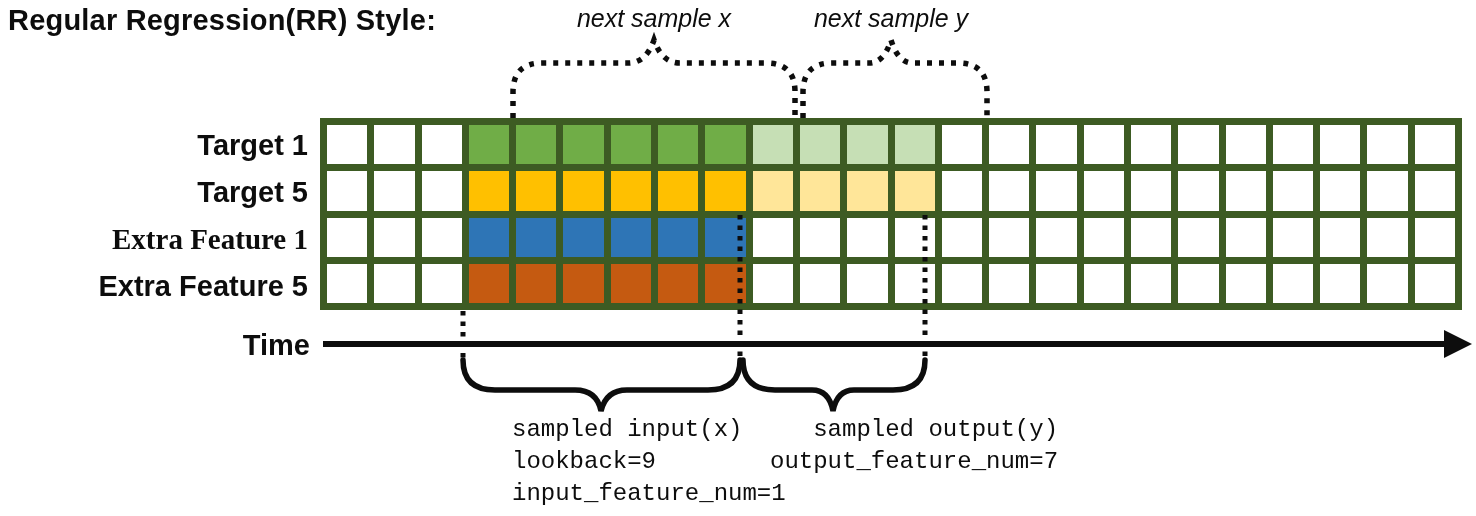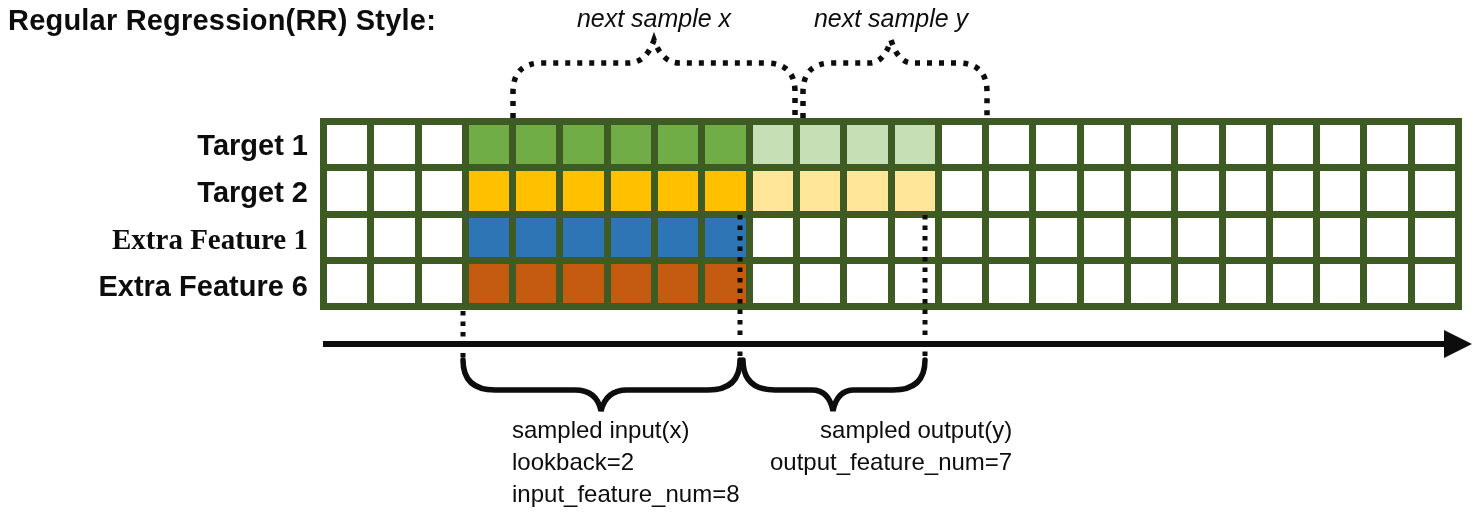--- a/index.html
+++ b/index.html
@@ -75,38 +75,39 @@
     left: 0; top: 0;
     pointer-events: none;
   }
 
   .note {
     position: absolute;
     top: 414px;
     font-size: 24px;
     line-height: 32px;
     white-space: nowrap;
+    font-family: Liberation Mono, monospace;
   }
   .note-input { left: 512px; }
   .note-output { left: 770px; text-align: right; }
 </style>
 </head>
 <body>
 
 <div id="canvas">
 
   <div class="title">Regular Regression(RR) Style:</div>
 
   <div class="annot annot-x">next sample x</div>
   <div class="annot annot-y">next sample y</div>
 
   <div class="row-label r0">Target 1</div>
-  <div class="row-label r1">Target 2</div>
+  <div class="row-label r1">Target 5</div>
   <div class="row-label r2">Extra Feature 1</div>
-  <div class="row-label r3">Extra Feature 6</div>
+  <div class="row-label r3">Extra Feature 5</div>
 
   <div class="seq-grid" id="seq-grid" style="background: rgb(61, 91, 35);">
       <div class="cell"></div>
       <div class="cell"></div>
       <div class="cell"></div>
       <div class="cell" style="background: rgb(112, 173, 71);"></div>
       <div class="cell" style="background: rgb(112, 173, 71);"></div>
       <div class="cell" style="background: rgb(112, 173, 71);"></div>
       <div class="cell" style="background: rgb(112, 173, 71);"></div>
       <div class="cell" style="background: rgb(112, 173, 71);"></div>
@@ -193,20 +194,21 @@
       <div class="cell"></div>
       <div class="cell"></div>
       <div class="cell"></div>
       <div class="cell"></div>
       <div class="cell"></div>
       <div class="cell"></div>
       <div class="cell"></div>
       <div class="cell"></div>
     </div>
 
+  <div class="time-label">Time</div>
 
   <svg class="overlay" width="1476" height="516" viewBox="0 0 1476 516">
 
     <path d="M 513 118 L 513 92 Q 513 63 542 63 L 628 63 Q 646 63 654 40 Q 662 63 680 63 L 766 63 Q 795 63 795 92 L 795 118" fill="none" stroke="#0d0d0d" stroke-width="5.5" stroke-dasharray="5 7"></path>
 
     <path d="M 803 118 L 803 92 Q 803 63 832 63 L 869 63 Q 884 63 891 40 Q 898 63 913 63 L 958 63 Q 987 63 987 92 L 987 118" fill="none" stroke="#0d0d0d" stroke-width="5.5" stroke-dasharray="5 7"></path>
 
     <path d="M 463 311 L 463 362" fill="none" stroke="#0d0d0d" stroke-width="5" stroke-dasharray="4.5 6"></path>
     <path d="M 740 215 L 740 362" fill="none" stroke="#0d0d0d" stroke-width="5" stroke-dasharray="4.5 6"></path>
     <path d="M 925 215 L 925 362" fill="none" stroke="#0d0d0d" stroke-width="5" stroke-dasharray="4.5 6"></path>
@@ -214,21 +216,21 @@
     <line x1="323" y1="344" x2="1448" y2="344" stroke="#0d0d0d" stroke-width="6"></line>
     <polygon points="1444,330 1444,358 1472,344" fill="#0d0d0d"></polygon>
 
     <path d="M 463 360 Q 463 390 495 390 L 575 390 Q 597 390 601 411 Q 606 390 627 390 L 708 390 Q 740 390 740 360" fill="none" stroke="#0d0d0d" stroke-width="5.5" stroke-linecap="round"></path>
 
     <path d="M 743 360 Q 743 390 775 390 L 812 390 Q 829 390 833 411 Q 837 390 854 390 L 893 390 Q 925 390 925 360" fill="none" stroke="#0d0d0d" stroke-width="5.5" stroke-linecap="round"></path>
   </svg>
 
   <div class="note note-input">
     <div>sampled input(x)</div>
-    <div>lookback=2</div>
-    <div>input_feature_num=8</div>
+    <div>lookback=9</div>
+    <div>input_feature_num=1</div>
   </div>
   <div class="note note-output">
     <div>sampled output(y)</div>
     <div>output_feature_num=7</div>
   </div>
 
 </div>
 
 </body></html>

